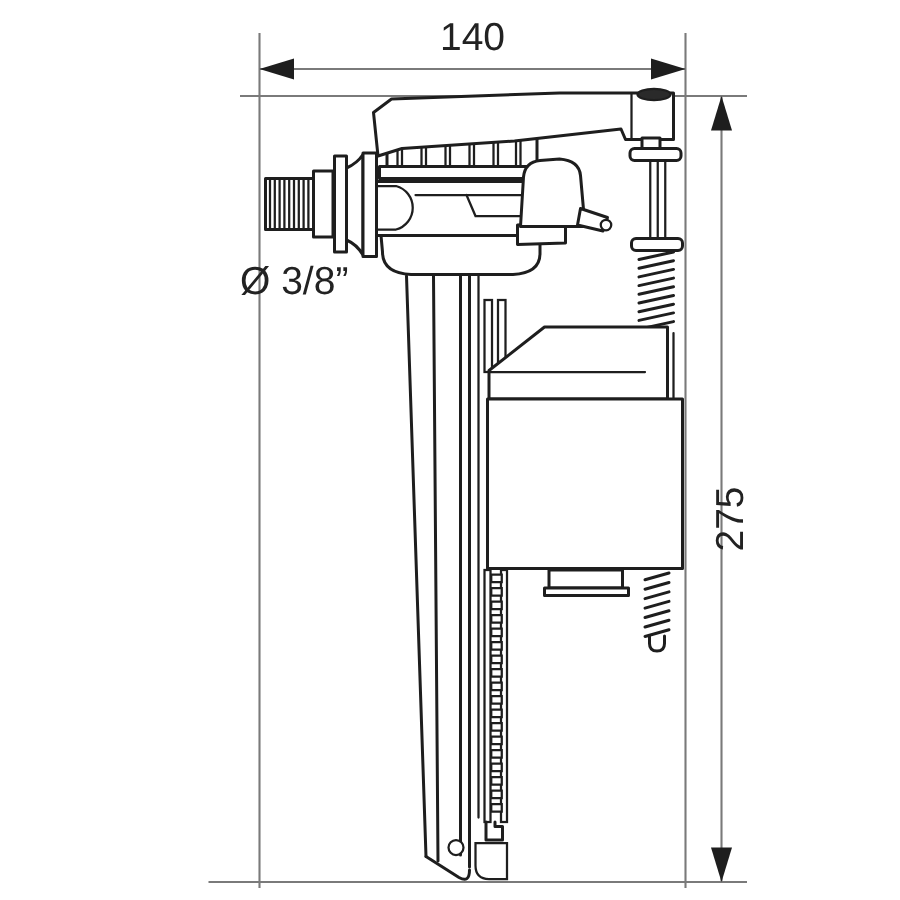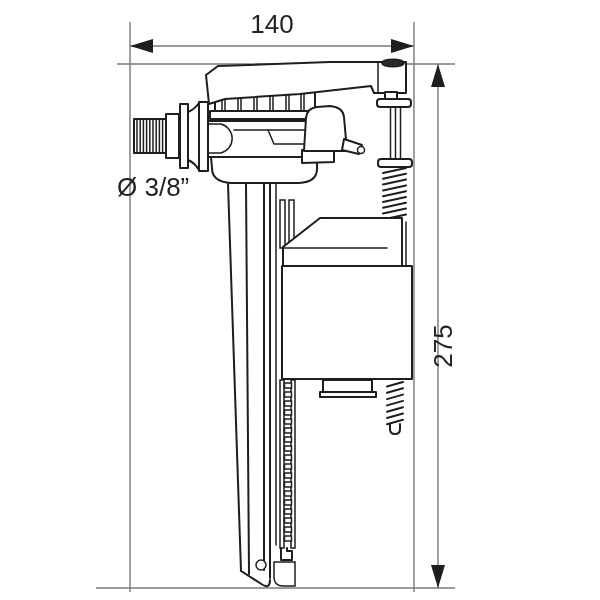--- a/index.html
+++ b/index.html
@@ -1,17 +1,17 @@
 <!DOCTYPE html>
 <html><head>
 <meta charset="utf-8">
 <style>
   html,body{margin:0;padding:0;background:#ffffff;}
   .stage{width:520px;height:600px;background:#ffffff;position:relative;overflow:hidden;
-         font-family:"Liberation Sans", sans-serif;}
+         font-family:"Liberation Sans", sans-serif;margin-left:43px;}
   svg{display:block;}
   .dimline{stroke:#7a7a7a;stroke-width:1.4;fill:none;}
   .arrow{fill:#1e1e1e;stroke:none;}
   .dimtext{fill:#222222;font-size:26px;font-family:"Liberation Sans", sans-serif;}
   .part{stroke:#1e1e1e;stroke-width:2;fill:#ffffff;stroke-linejoin:round;stroke-linecap:round;}
   .partline{stroke:#1e1e1e;stroke-width:2;fill:none;stroke-linejoin:round;stroke-linecap:round;}
   .thinline{stroke:#1e1e1e;stroke-width:1.5;fill:none;stroke-linecap:round;}
   .darkfill{fill:#2a2a2a;stroke:#1e1e1e;stroke-width:1.5;}
   .whitefill{fill:#ffffff;stroke:#1e1e1e;stroke-width:1.5;}
 </style>

